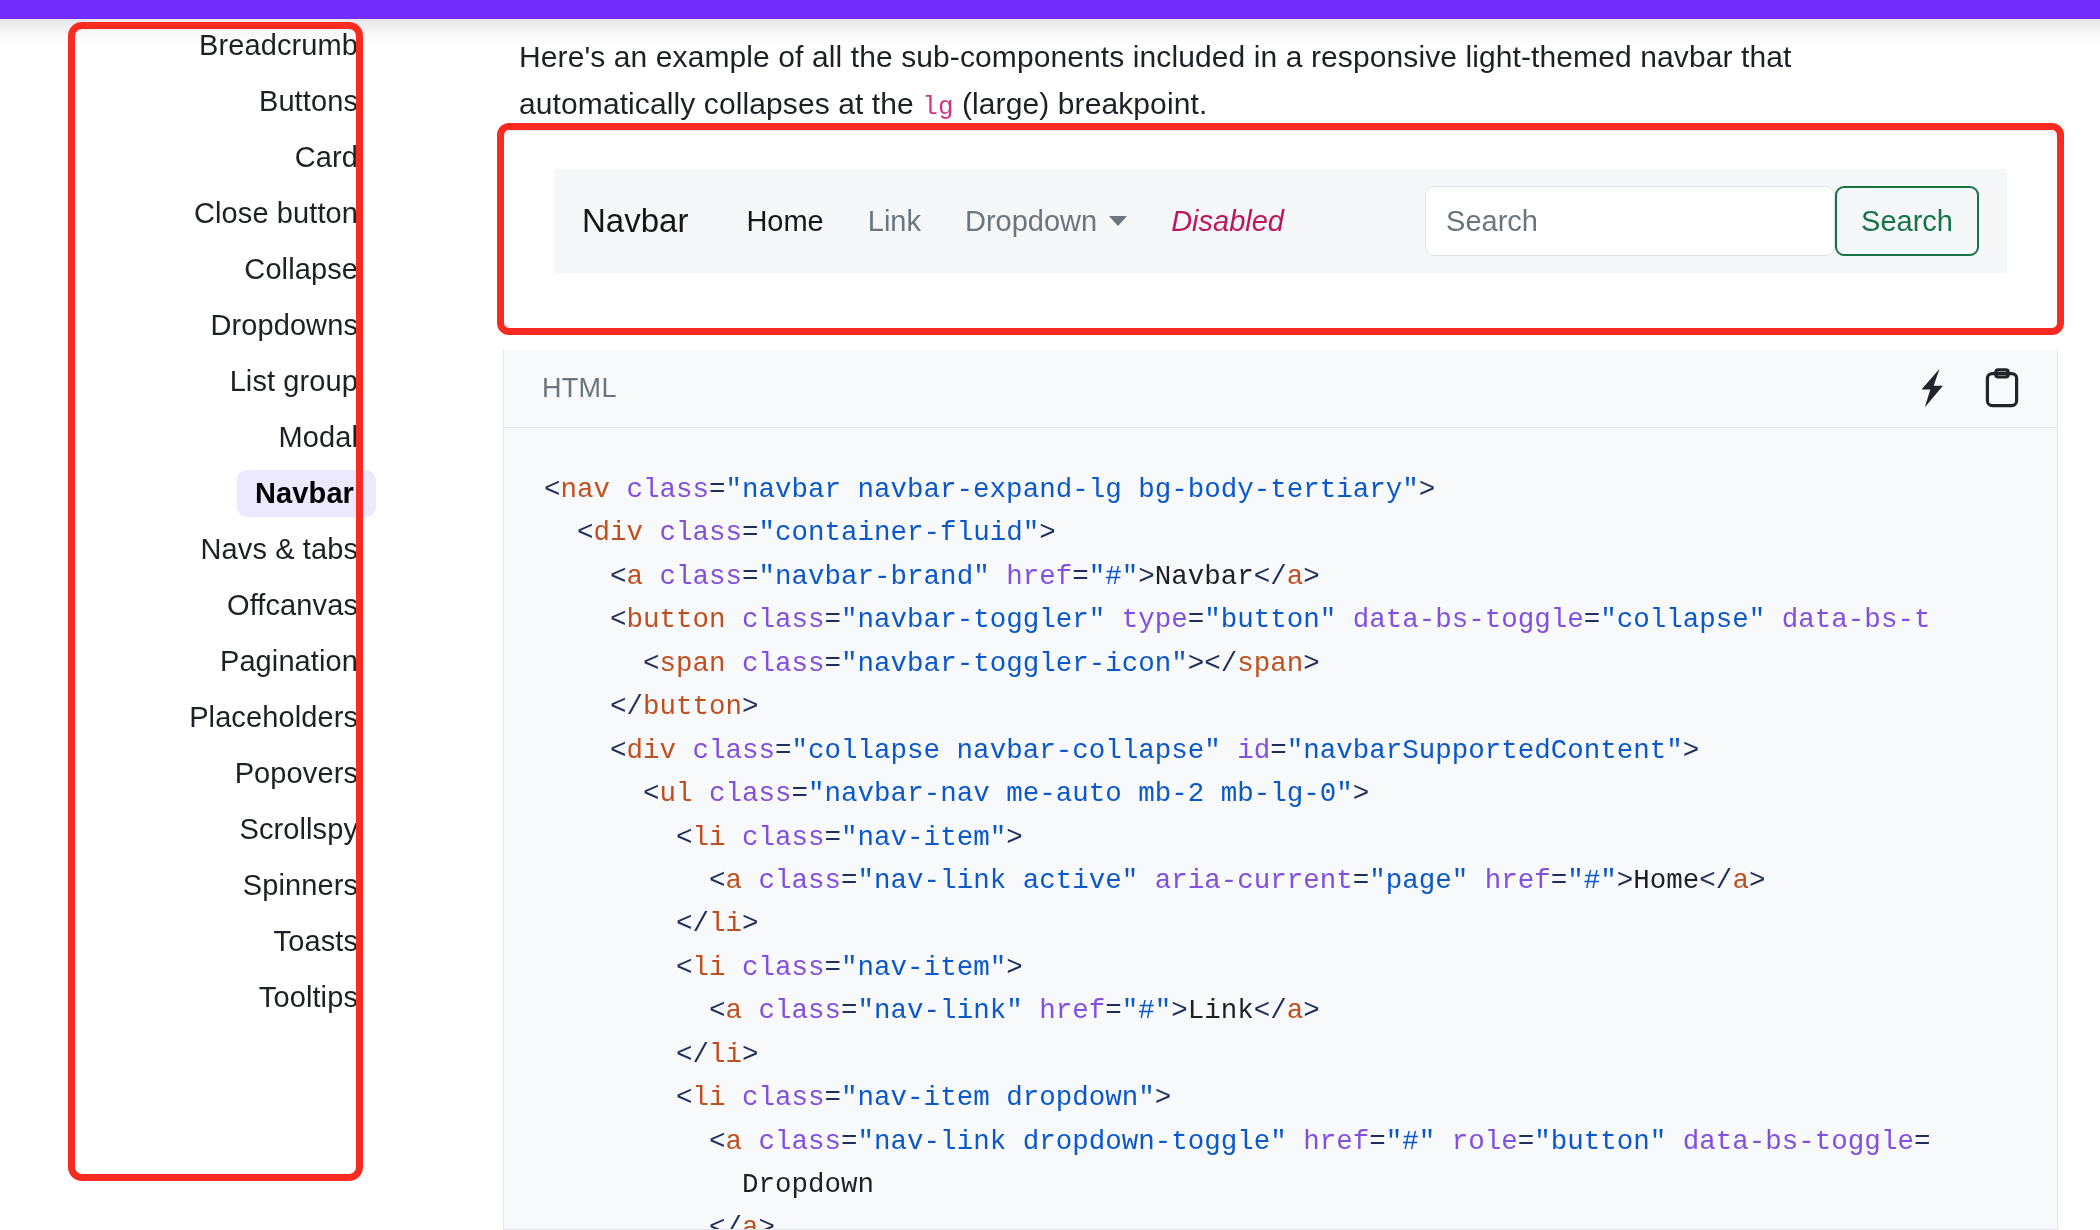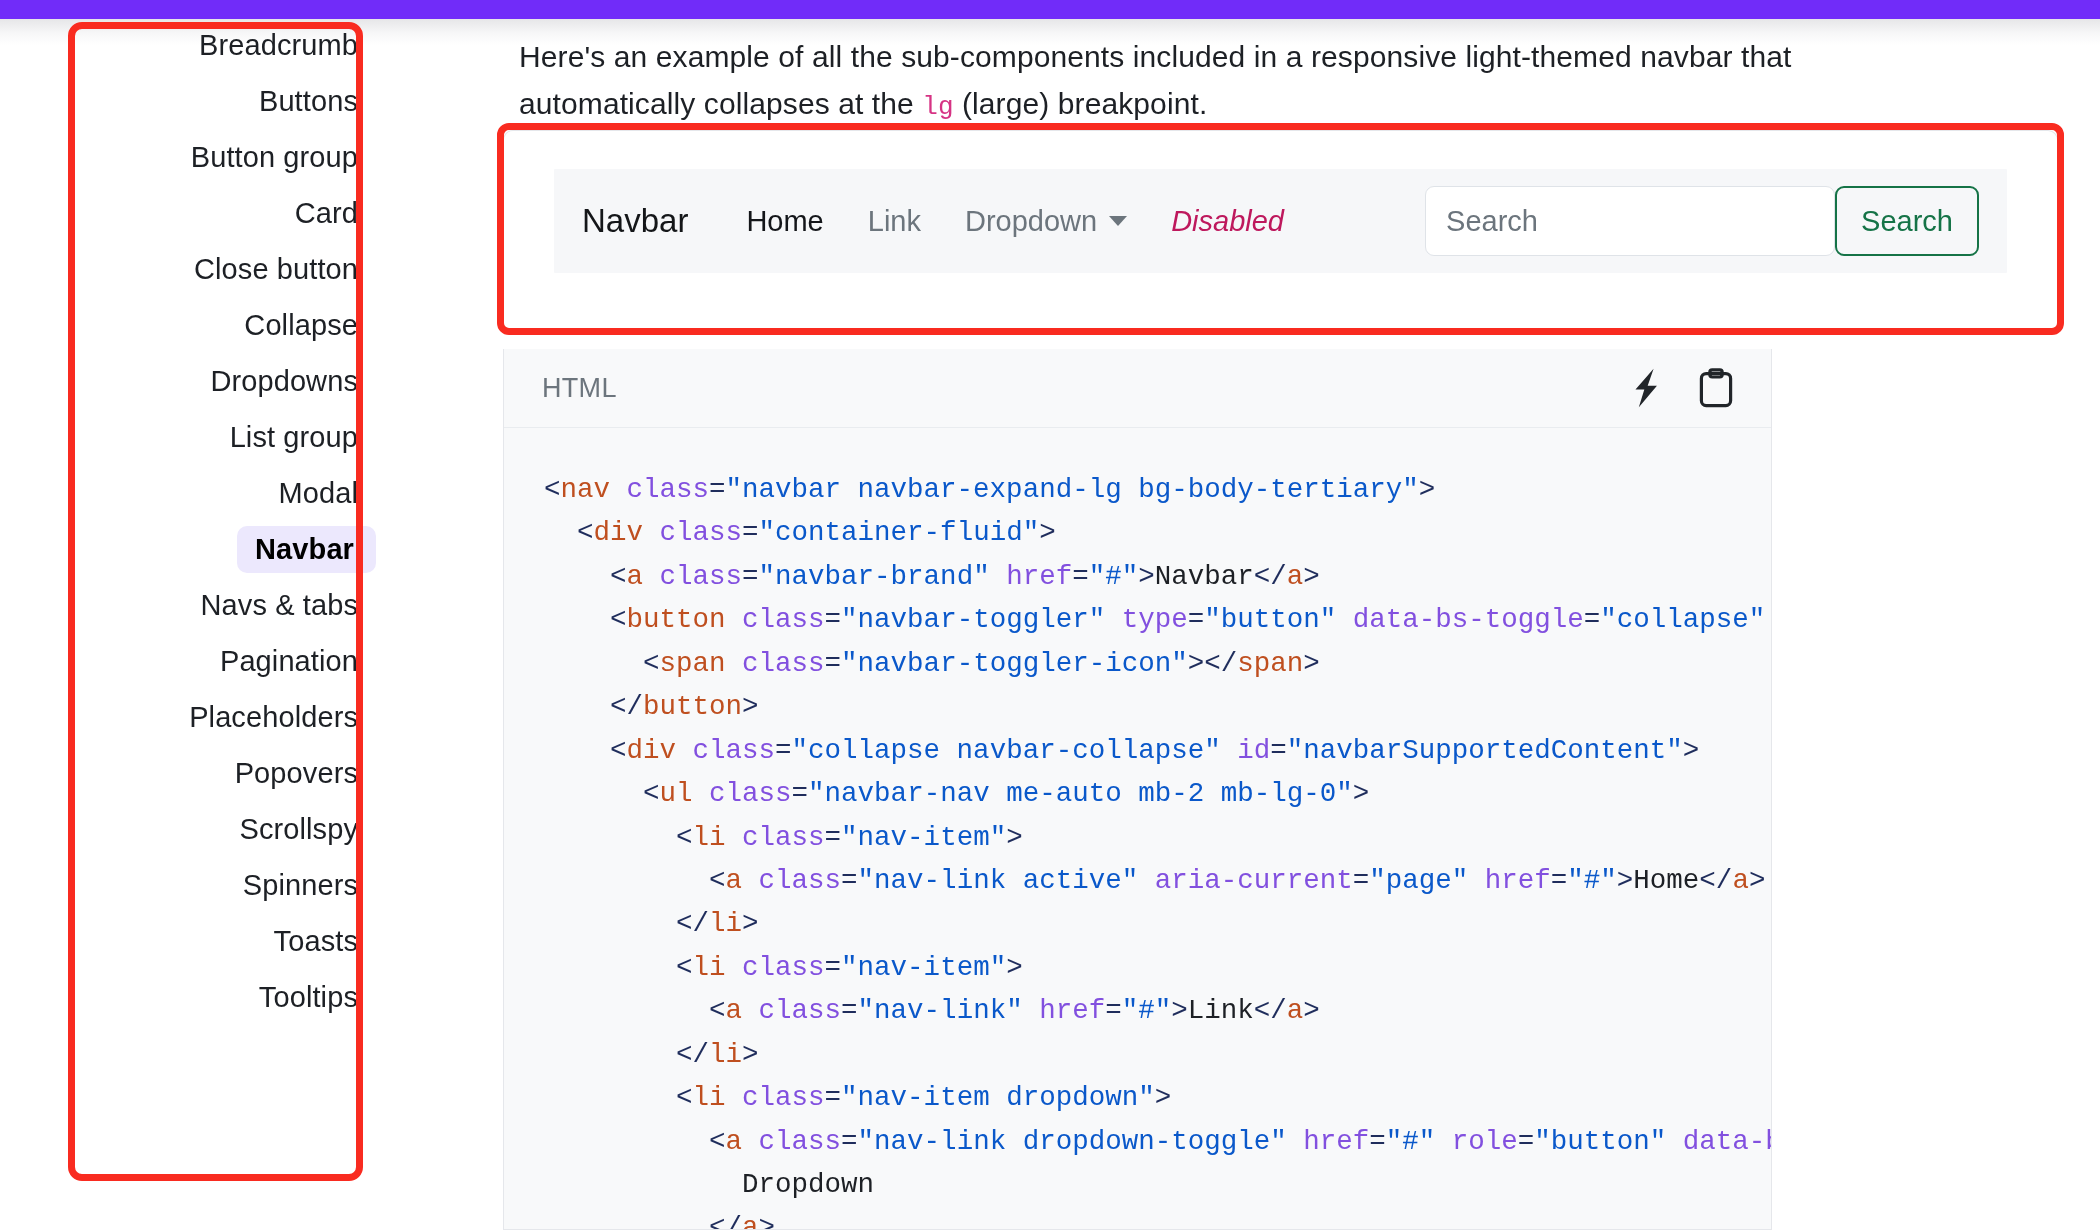--- a/index.html
+++ b/index.html
@@ -217,21 +217,21 @@
     font-family: "Liberation Sans", sans-serif;
     cursor: pointer;
     white-space: nowrap;
   }
 
   
   .code-wrap {
     position: absolute;
     left: 0;
     top: 349px;
-    width: 1269px;
+    width: 1555px;
     height: 881px;
     border: 1px solid #e5e7eb;
     border-top: none;
     background: #4d7c0f;
     overflow: hidden;
   }
   .code-header {
     height: 79px;
     display: flex;
     align-items: center;
@@ -285,43 +285,43 @@
 
   <nav class="sidebar">
     <ul class="sidebar-list" id="sidebar-list">
         <li>
           <a class="sidebar-item">Breadcrumb</a>
         </li>
         <li>
           <a class="sidebar-item">Buttons</a>
         </li>
         <li>
-          <a class="sidebar-item">Button group</a>
-        </li>
-        <li>
           <a class="sidebar-item">Card</a>
         </li>
         <li>
           <a class="sidebar-item">Close button</a>
         </li>
         <li>
           <a class="sidebar-item">Collapse</a>
         </li>
         <li>
           <a class="sidebar-item">Dropdowns</a>
         </li>
         <li>
           <a class="sidebar-item">List group</a>
         </li>
         <li>
           <a class="sidebar-item">Modal</a>
         </li>
         <li><a class="sidebar-item active">Navbar</a></li>
         <li>
           <a class="sidebar-item">Navs &amp; tabs</a>
+        </li>
+        <li>
+          <a class="sidebar-item">Offcanvas</a>
         </li>
         <li>
           <a class="sidebar-item">Pagination</a>
         </li>
         <li>
           <a class="sidebar-item">Placeholders</a>
         </li>
         <li>
           <a class="sidebar-item">Popovers</a>
         </li>

